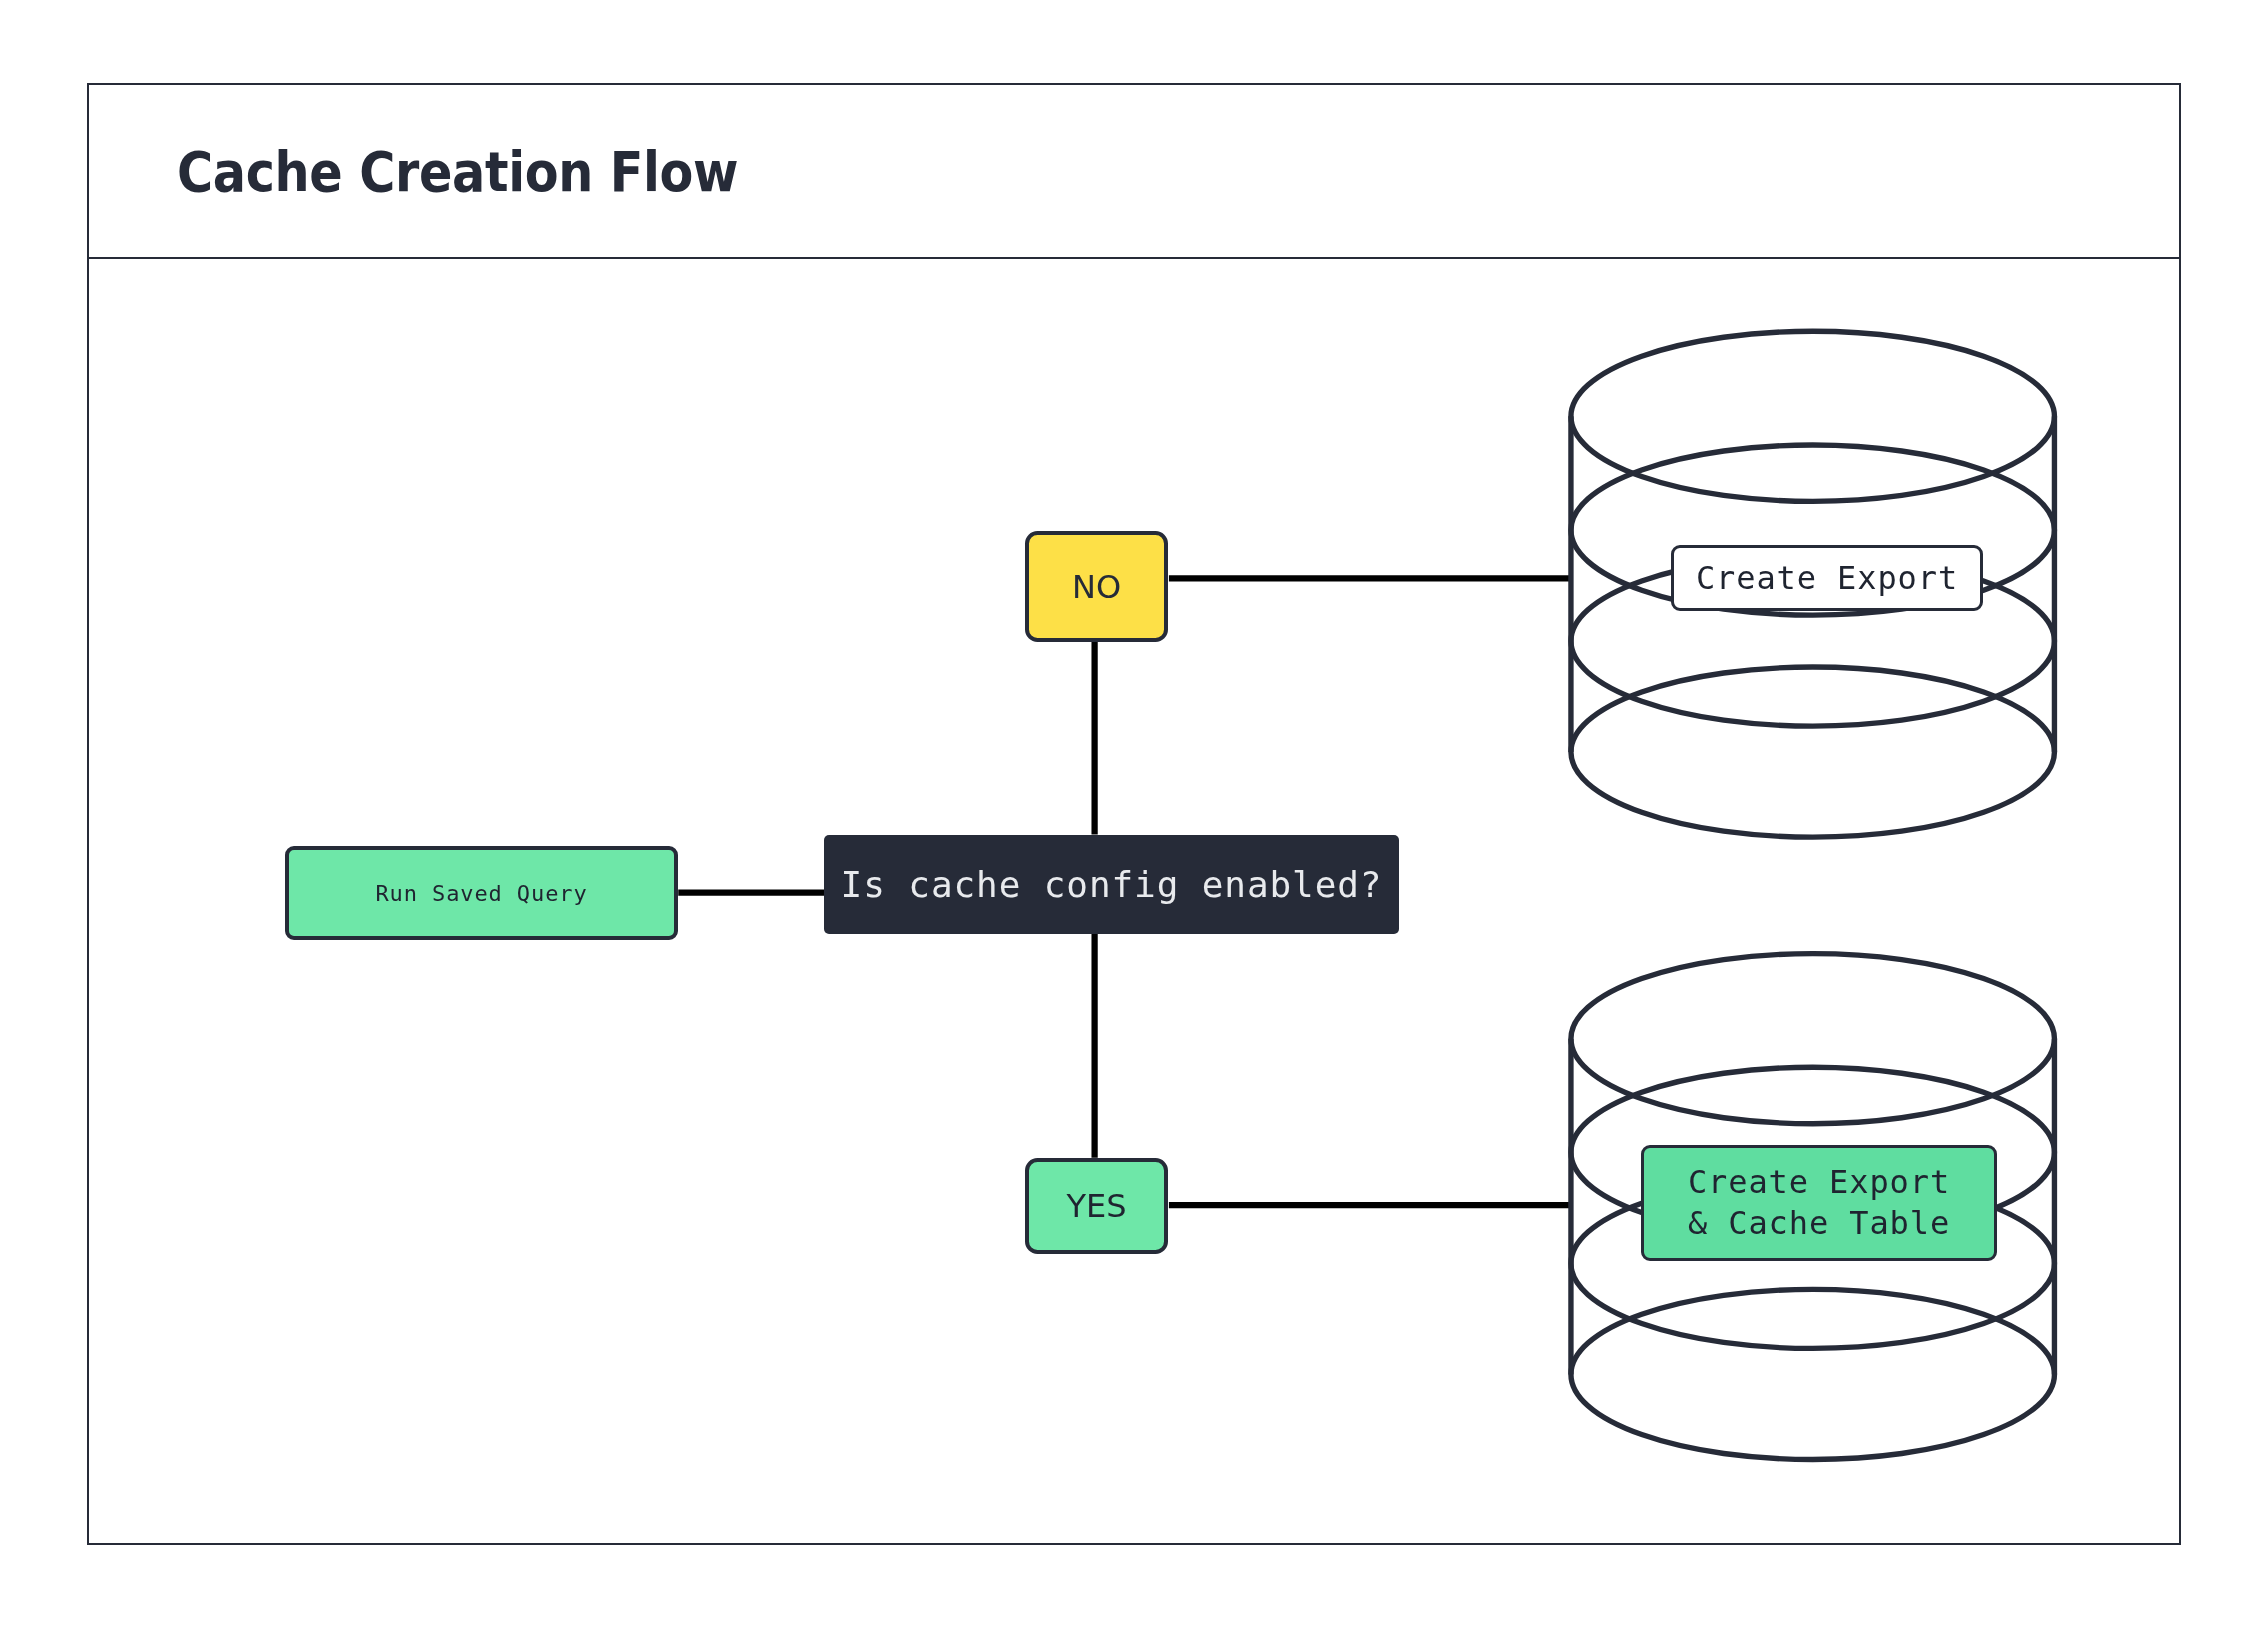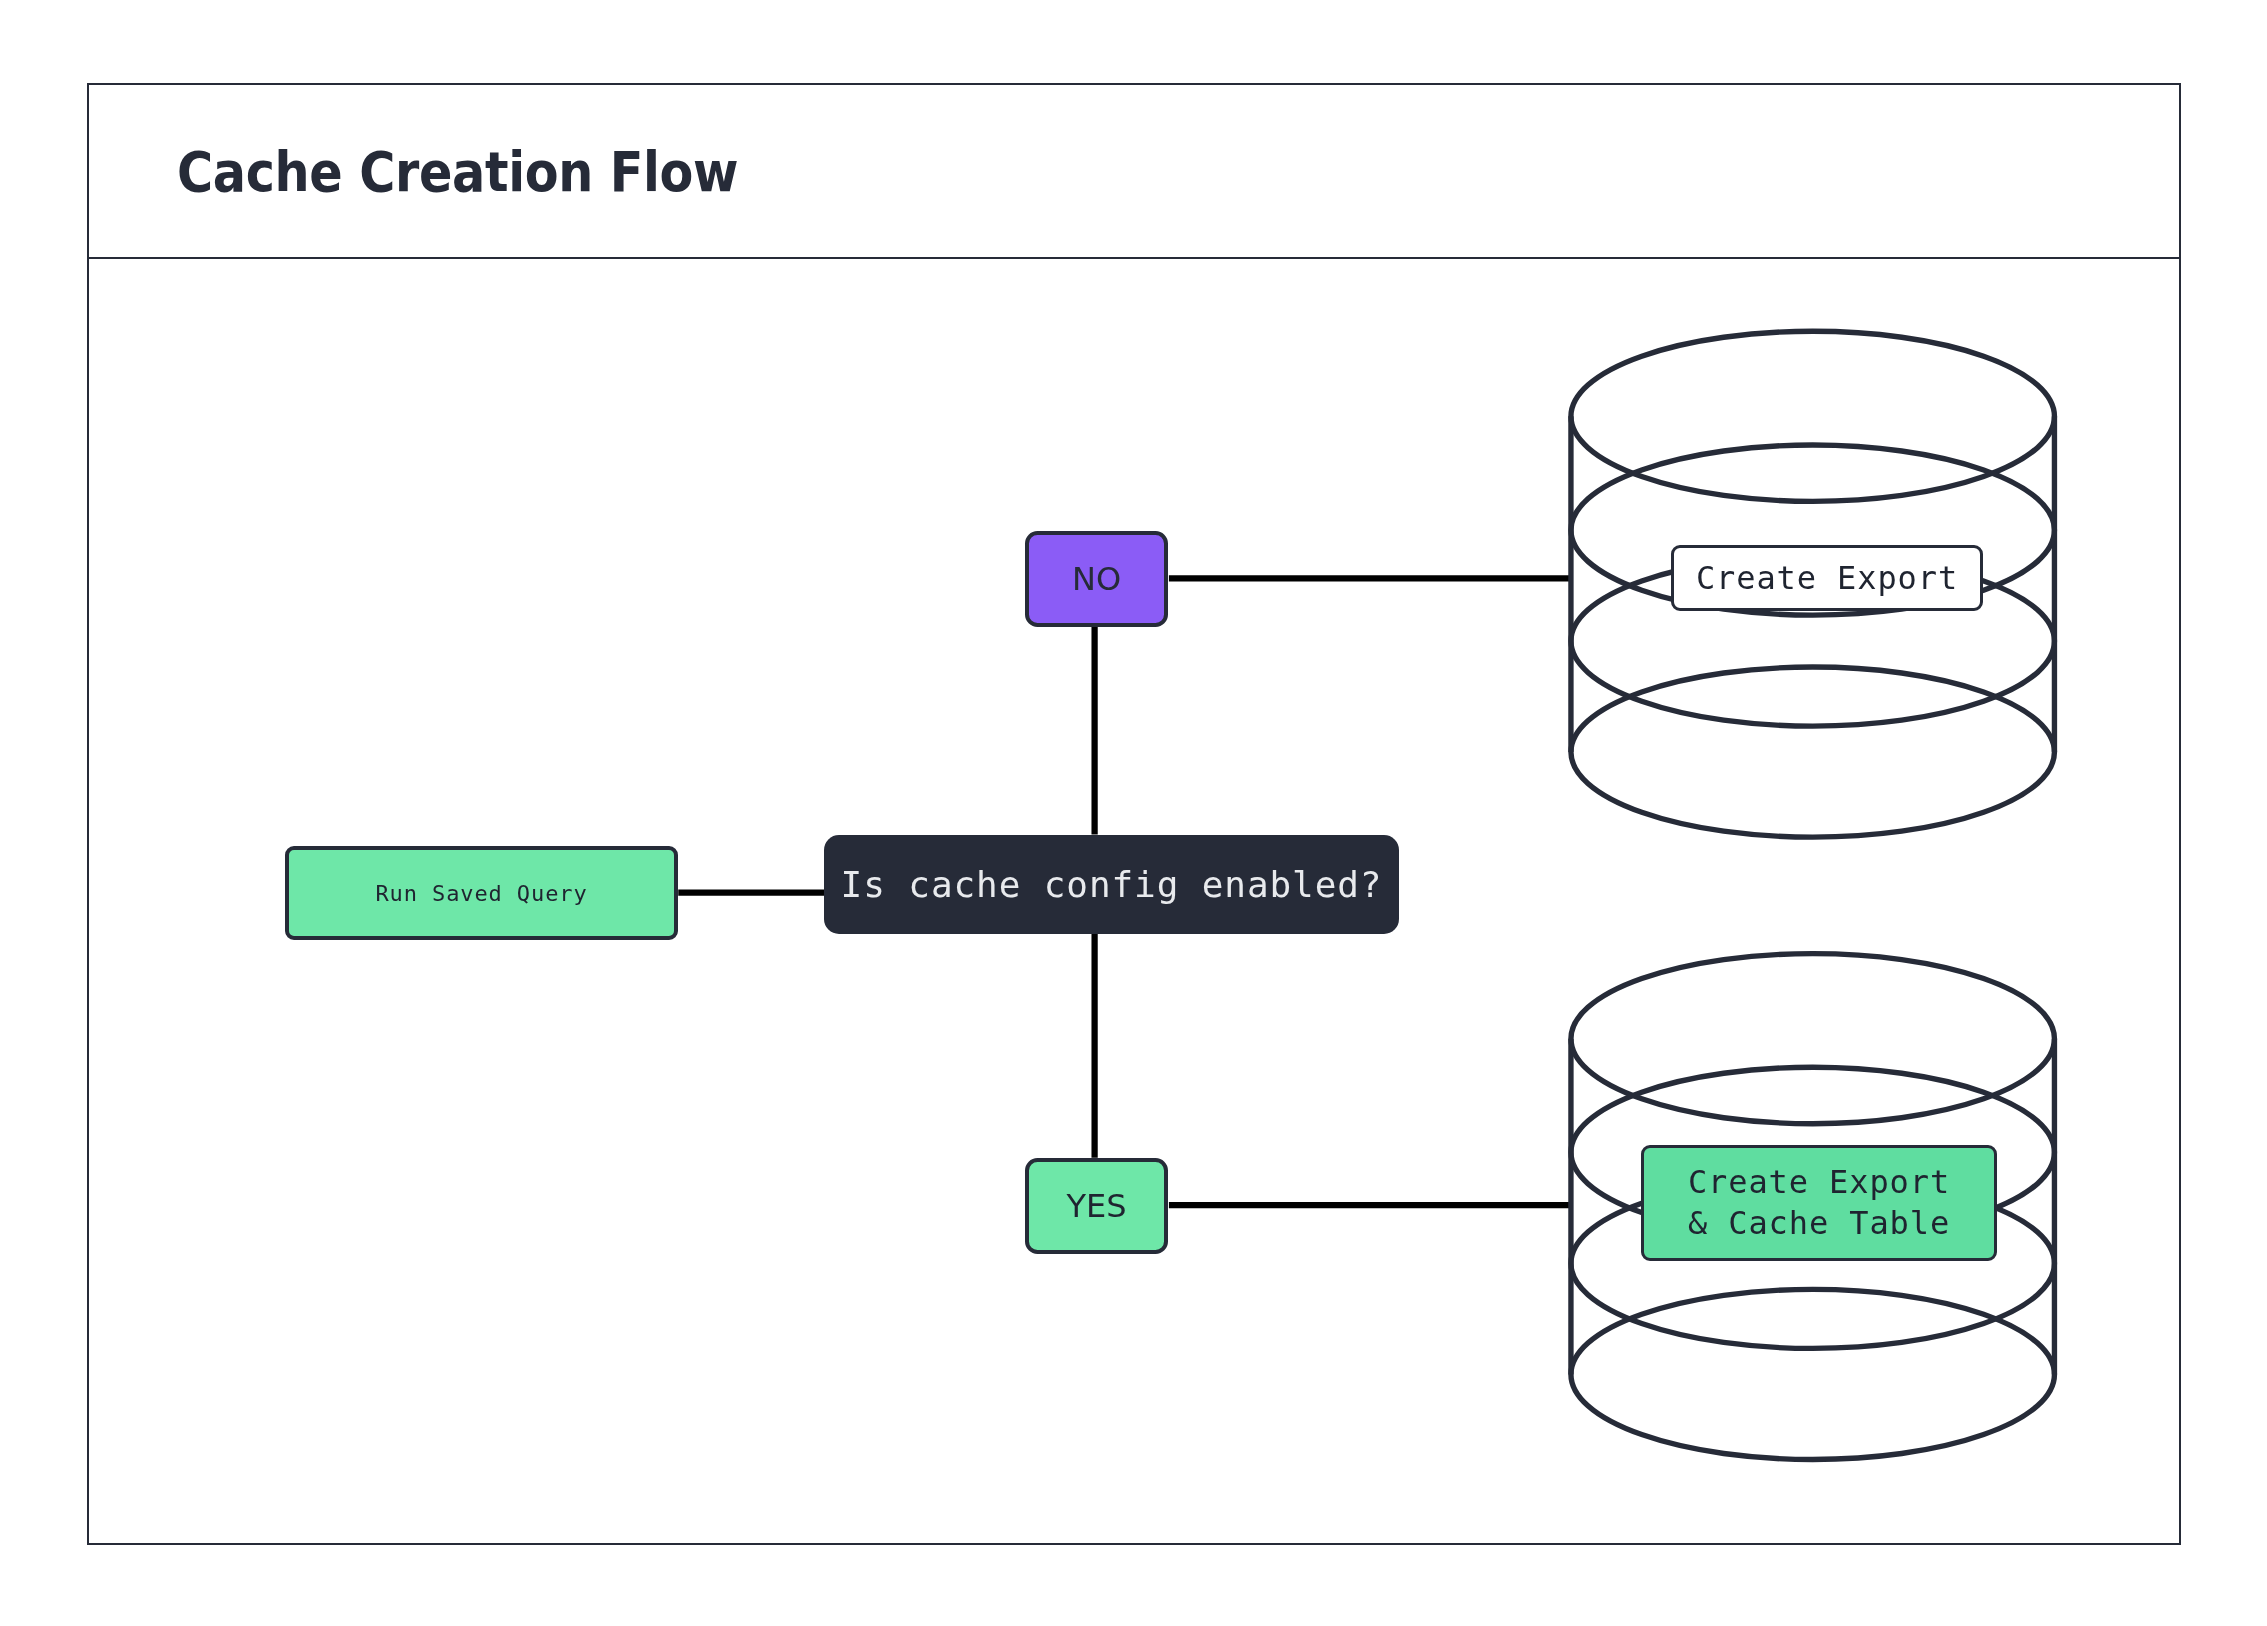--- a/index.html
+++ b/index.html
@@ -111,32 +111,32 @@
     color: #1f2430;
   }
 
   
   #node-decision {
     left: 824px;
     top: 835px;
     width: 575px;
     height: 99px;
     background: #262b38;
-    border-radius: 15px;
+    border-radius: 5px;
     color: #e8eaed;
   }
   #node-decision .node-mono { font-size: 36px; }
 
   
   #node-no {
     left: 1025px;
     top: 531px;
     width: 143px;
-    height: 96px;
-    background: #8b5cf6;
+    height: 111px;
+    background: #fde047;
     border: 4.5px solid #262b38;
     border-radius: 12.5px;
     color: #262b38;
   }
 
   
   #node-yes {
     left: 1025px;
     top: 1158px;
     width: 143px;

